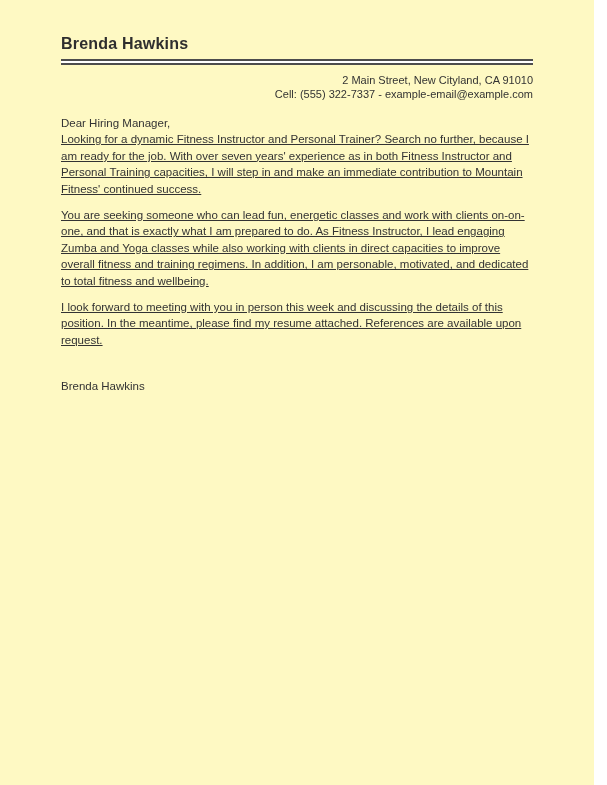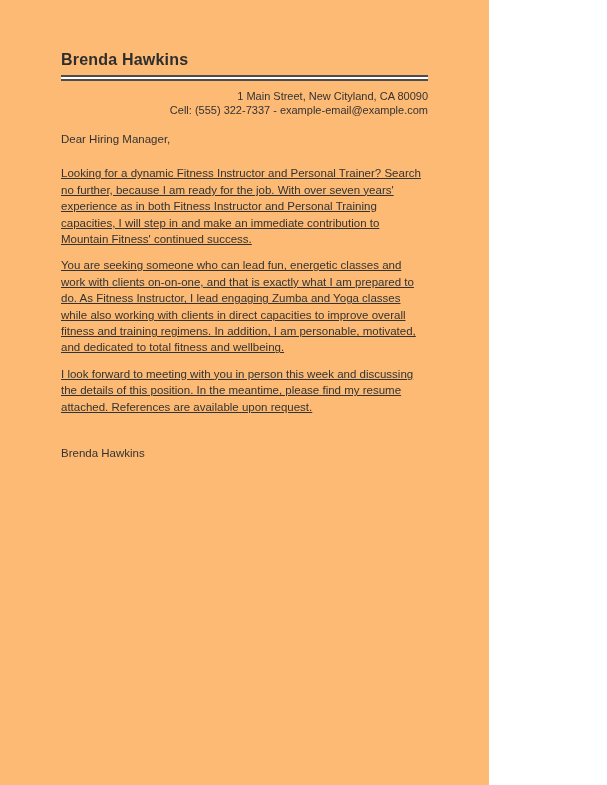--- a/index.html
+++ b/index.html
@@ -3,26 +3,26 @@
   <meta charset="utf-8">
   <style>
     * { margin: 0; padding: 0; box-sizing: border-box; }
 
     html, body {
       background: #ffffff;
     }
 
     .page {
       position: relative;
-      width: 489px;
+      width: 594px;
       height: 785px;
-      background: #fdba74;
+      background: #fef9c3;
       font-family: "Liberation Sans", sans-serif;
       color: #333333;
-      padding: 50px 61px 0 61px;
+      padding: 34px 61px 0 61px;
       overflow: hidden;
     }
 
     
     .header-name {
       font-size: 16px;
       line-height: 19px;
       font-weight: bold;
       color: #2e2e2e;
       letter-spacing: 0.2px;
@@ -53,21 +53,21 @@
     
     .letter-body {
       margin-top: 14px;
       font-size: 11.5px;
       line-height: 16.4px;
       color: #333333;
       text-align: left;
     }
 
     .letter-body .salutation {
-      margin-bottom: 18px;
+      margin-bottom: 0;
     }
 
     .letter-body p.para {
       margin-bottom: 10px;
       text-decoration: underline;
     }
 
     .letter-body .closing {
       margin-top: 2px;
     }
@@ -85,21 +85,21 @@
     <div class="header-name">Brenda Hawkins</div>
 
     <div class="double-rule">
       <div class="rule-line"></div>
       <div class="rule-gap"></div>
       <div class="rule-line"></div>
     </div>
   </div>
 
   <div class="contact-block">
-    <div class="contact-address">1 Main Street, New Cityland, CA 80090</div>
+    <div class="contact-address">2 Main Street, New Cityland, CA 91010</div>
     <div class="contact-phone-email">Cell: (555) 322-7337 - example-email@example.com</div>
   </div>
 
   <div class="letter-body">
     <p class="salutation">Dear Hiring Manager,</p>
 
     <p class="para">Looking for a dynamic Fitness Instructor and Personal Trainer? Search no further, because I am ready for the job. With over seven years' experience as in both Fitness Instructor and Personal Training capacities, I will step in and make an immediate contribution to Mountain Fitness' continued success.</p>
 
     <p class="para">You are seeking someone who can lead fun, energetic classes and work with clients on-on-one, and that is exactly what I am prepared to do. As Fitness Instructor, I lead engaging Zumba and Yoga classes while also working with clients in direct capacities to improve overall fitness and training regimens. In addition, I am personable, motivated, and dedicated to total fitness and wellbeing.</p>
 

